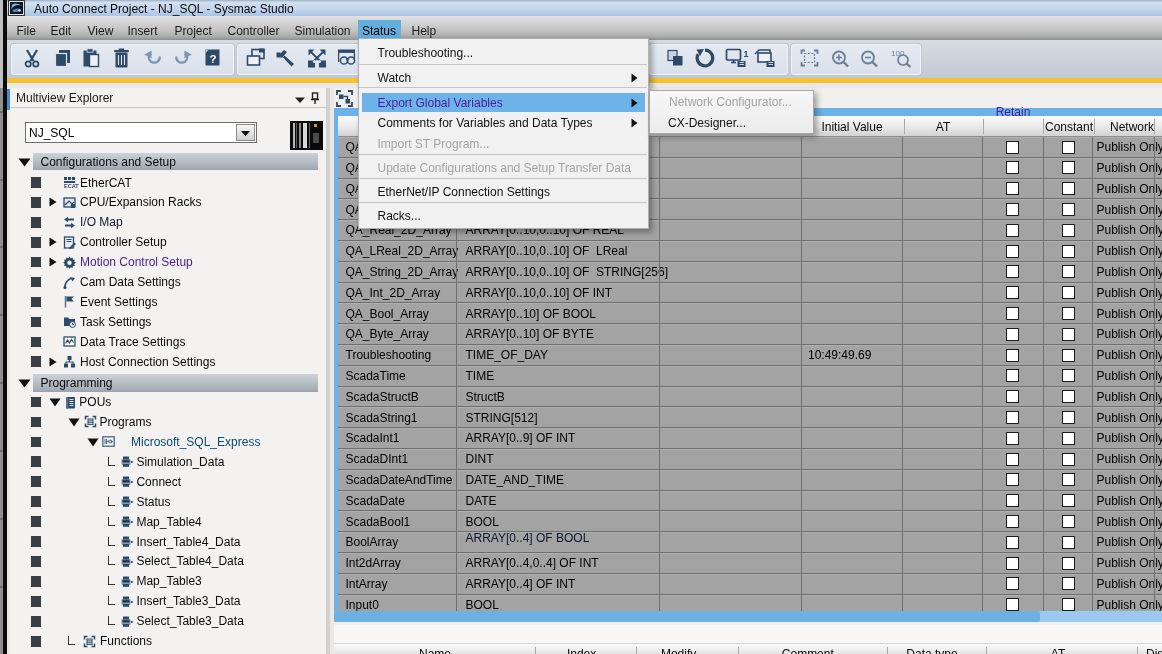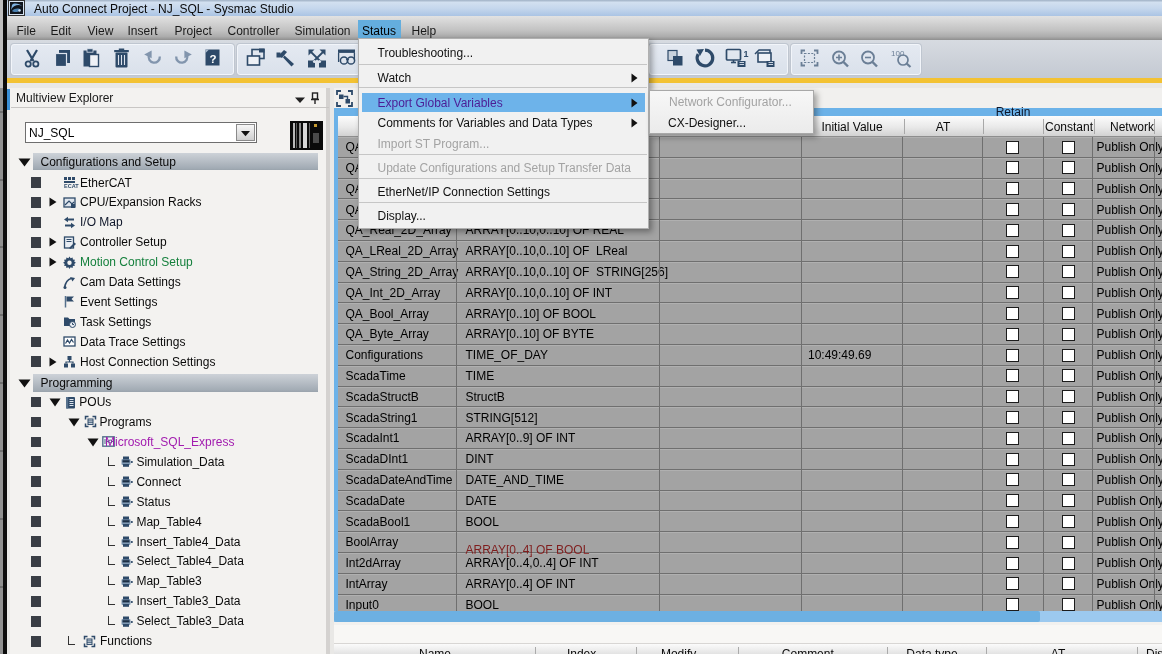--- a/index.html
+++ b/index.html
@@ -224,21 +224,21 @@
   </svg>
 <div class="tx" style="left:80px;top:235.20000000000002px;color:#0a0a0a">Controller Setup</div>
 <div class="a" style="left:30.5px;top:256.90000000000003px;width:10.5px;height:10.5px;background:#3a3e45"></div>
 <svg class="a" style="left:49px;top:257.1px" width="8" height="10" viewBox="0 0 8 10">
     <path d="M0.5 0.5 L7.5 5 L0.5 9.5 Z" fill="#111"></path>
   </svg>
 <svg class="a" style="left:62.5px;top:255.60000000000002px" width="13" height="13" viewBox="0 0 13 13">
     <path d="M6.5 0.5 L7.6 2.2 L9.6 1.4 L9.9 3.5 L12 3.7 L11.2 5.6 L12.9 6.8 L11.2 7.9 L12 9.8 L9.9 10 L9.6 12.1 L7.6 11.3 L6.5 13 L5.4 11.3 L3.4 12.1 L3.1 10 L1 9.8 L1.8 7.9 L0.1 6.8 L1.8 5.6 L1 3.7 L3.1 3.5 L3.4 1.4 L5.4 2.2 Z" fill="#2e4a69"></path>
     <circle cx="6.5" cy="6.75" r="2.2" fill="#f3f2f0"></circle>
   </svg>
-<div class="tx" style="left:80px;top:255.10000000000002px;color:#15803d">Motion Control Setup</div>
+<div class="tx" style="left:80px;top:255.10000000000002px;color:#4c1d95">Motion Control Setup</div>
 <div class="a" style="left:30.5px;top:276.8px;width:10.5px;height:10.5px;background:#3a3e45"></div>
 <svg class="a" style="left:62.5px;top:275.5px" width="13" height="13" viewBox="0 0 13 13">
     <path d="M1.5 11.5 Q3 4 8 2.5" stroke="#2e4a69" stroke-width="1.6" fill="none"></path>
     <path d="M7 1 L12 2 L9.5 5.5 Z" fill="#2e4a69"></path>
     <circle cx="2" cy="11.5" r="1.5" fill="#2e4a69"></circle>
   </svg>
 <div class="tx" style="left:80px;top:275.0px;color:#0a0a0a">Cam Data Settings</div>
 <div class="a" style="left:30.5px;top:296.7px;width:10.5px;height:10.5px;background:#3a3e45"></div>
 <svg class="a" style="left:62.5px;top:295.4px" width="13" height="13" viewBox="0 0 13 13">
     <path d="M2.5 1 V12.5" stroke="#55708c" stroke-width="1.5"></path>
@@ -293,21 +293,21 @@
 <svg class="a" style="left:87.1px;top:437.8px" width="12" height="9" viewBox="0 0 12 9">
     <path d="M0.5 0.5 H11.5 L6 8.5 Z" fill="#111"></path>
   </svg>
 <svg class="a" style="left:101.7px;top:435.3px" width="13" height="13" viewBox="0 0 13 13">
     <rect x="0.8" y="1.8" width="11.4" height="9.4" fill="#f6f7f9" stroke="#55708c" stroke-width="1.4"></rect>
     <path d="M3 4 V9 M4.6 4 V9" stroke="#55708c" stroke-width="1.1"></path>
     <path d="M4.6 6.5 H7" stroke="#55708c" stroke-width="1.1"></path>
     <circle cx="8.3" cy="6.5" r="1.5" fill="none" stroke="#55708c" stroke-width="1.1"></circle>
     <path d="M9.8 6.5 H11" stroke="#55708c" stroke-width="1.1"></path>
   </svg>
-<div class="tx" style="left:105px;top:434.8px;color:#a21caf">Microsoft_SQL_Express</div>
+<div class="tx" style="left:131px;top:434.8px;color:#0c4a6e">Microsoft_SQL_Express</div>
 <div class="a" style="left:30.5px;top:456.40000000000003px;width:10.5px;height:10.5px;background:#3a3e45"></div>
 <div class="a" style="left:108.0px;top:456.6px;width:7px;height:9px;border-left:1.6px solid #333;border-bottom:1.6px solid #333"></div>
 <svg class="a" style="left:119.6px;top:455.1px" width="13" height="13" viewBox="0 0 13 13">
     <rect x="1.5" y="4" width="9" height="6" rx="1" fill="#8099b3"></rect>
     <rect x="3" y="1.5" width="6" height="3" fill="#2e4a69"></rect>
     <rect x="2.5" y="5.2" width="7" height="2.2" fill="#1d3046"></rect>
     <rect x="3" y="9" width="6" height="2.8" fill="#2e4a69"></rect>
     <path d="M11.5 7 L13 7" stroke="#2e4a69" stroke-width="1.2"></path>
     <circle cx="11.6" cy="7" r="0.9" fill="#2e4a69"></circle>
   </svg>
@@ -415,21 +415,21 @@
     <rect x="9.5" y="9" width="4.5" height="4.5" fill="#2e4a69"></rect>
     <path d="M7.5 6.5 H11.5 V9" stroke="#2e4a69" stroke-width="1.4" fill="none"></path>
   </svg>
 <div class="a" style="left:334px;top:108px;width:828px;height:8px;background:#6cb2e8"></div>
 <div class="a" style="left:334px;top:108px;width:4px;height:514px;background:#6cb2e8"></div>
 <div class="a" style="left:338px;top:116px;width:824px;height:21px;background:linear-gradient(#fcfcfc,#e9e9e9 55%,#d2d2d2);border-bottom:1px solid #8e8e8e"></div>
 <div class="ctx" style="left:397px;top:119.5px;color:#0a0a0a">Name</div>
 <div class="ctx" style="left:557px;top:119.5px;color:#0a0a0a">Data Type</div>
 <div class="ctx" style="left:852px;top:119.5px;color:#0a0a0a">Initial Value</div>
 <div class="ctx" style="left:943px;top:119.5px;color:#0a0a0a">AT</div>
-<div class="ctx" style="left:1013px;top:105px;color:#0f172a">Retain</div>
+<div class="ctx" style="left:1013px;top:105px;color:#4c1d95">Retain</div>
 <div class="ctx" style="left:1069px;top:119.5px;color:#0a0a0a">Constant</div>
 <div class="ctx" style="left:1132px;top:119.5px;color:#0a0a0a">Network</div>
 <div class="a" style="left:456px;top:119px;width:1px;height:15px;background:#a8a8a8"></div>
 <div class="a" style="left:659px;top:119px;width:1px;height:15px;background:#a8a8a8"></div>
 <div class="a" style="left:801px;top:119px;width:1px;height:15px;background:#a8a8a8"></div>
 <div class="a" style="left:904px;top:119px;width:1px;height:15px;background:#a8a8a8"></div>
 <div class="a" style="left:983px;top:119px;width:1px;height:15px;background:#a8a8a8"></div>
 <div class="a" style="left:1043px;top:119px;width:1px;height:15px;background:#a8a8a8"></div>
 <div class="a" style="left:1094px;top:119px;width:1px;height:15px;background:#a8a8a8"></div>
 <div class="a" style="left:1154px;top:119px;width:1px;height:15px;background:#a8a8a8"></div>
@@ -488,21 +488,21 @@
     <div class="a" style="left:668px;top:170.0px;width:13px;height:13px;background:#fff;border:1.6px solid #1c1c1c"></div>
     <div class="a" style="left:723.5px;top:170.0px;width:13px;height:13px;background:#fff;border:1.6px solid #1c1c1c"></div>
     <div class="tx" style="left:758.5px;top:169.6px;color:#000">Publish Only</div>
     <div class="a" style="left:0;top:187.2px;width:824px;height:20.8px;border-bottom:1px solid #6f6f6f;box-shadow:inset 0 1px 0 rgba(255,255,255,0.14)"></div>
     <div class="tx" style="left:7.5px;top:190.4px;color:#000">QA_Byte_Array</div>
     <div class="tx" style="left:127.5px;top:190.4px;color:#000">ARRAY[0..10] OF BYTE</div>
     <div class="a" style="left:668px;top:190.8px;width:13px;height:13px;background:#fff;border:1.6px solid #1c1c1c"></div>
     <div class="a" style="left:723.5px;top:190.8px;width:13px;height:13px;background:#fff;border:1.6px solid #1c1c1c"></div>
     <div class="tx" style="left:758.5px;top:190.4px;color:#000">Publish Only</div>
     <div class="a" style="left:0;top:208.0px;width:824px;height:20.8px;border-bottom:1px solid #6f6f6f;box-shadow:inset 0 1px 0 rgba(255,255,255,0.14)"></div>
-    <div class="tx" style="left:7.5px;top:211.2px;color:#000">Configurations</div>
+    <div class="tx" style="left:7.5px;top:211.2px;color:#000">Troubleshooting</div>
     <div class="tx" style="left:127.5px;top:211.2px;color:#000">TIME_OF_DAY</div>
     <div class="tx" style="left:470px;top:211.2px;color:#000">10:49:49.69</div>
     <div class="a" style="left:668px;top:211.6px;width:13px;height:13px;background:#fff;border:1.6px solid #1c1c1c"></div>
     <div class="a" style="left:723.5px;top:211.6px;width:13px;height:13px;background:#fff;border:1.6px solid #1c1c1c"></div>
     <div class="tx" style="left:758.5px;top:211.2px;color:#000">Publish Only</div>
     <div class="a" style="left:0;top:228.8px;width:824px;height:20.8px;border-bottom:1px solid #6f6f6f;box-shadow:inset 0 1px 0 rgba(255,255,255,0.14)"></div>
     <div class="tx" style="left:7.5px;top:232.0px;color:#000">ScadaTime</div>
     <div class="tx" style="left:127.5px;top:232.0px;color:#000">TIME</div>
     <div class="a" style="left:668px;top:232.4px;width:13px;height:13px;background:#fff;border:1.6px solid #1c1c1c"></div>
     <div class="a" style="left:723.5px;top:232.4px;width:13px;height:13px;background:#fff;border:1.6px solid #1c1c1c"></div>
@@ -544,21 +544,21 @@
     <div class="a" style="left:723.5px;top:357.2px;width:13px;height:13px;background:#fff;border:1.6px solid #1c1c1c"></div>
     <div class="tx" style="left:758.5px;top:356.8px;color:#000">Publish Only</div>
     <div class="a" style="left:0;top:374.4px;width:824px;height:20.8px;border-bottom:1px solid #6f6f6f;box-shadow:inset 0 1px 0 rgba(255,255,255,0.14)"></div>
     <div class="tx" style="left:7.5px;top:377.6px;color:#000">ScadaBool1</div>
     <div class="tx" style="left:127.5px;top:377.6px;color:#000">BOOL</div>
     <div class="a" style="left:668px;top:378.0px;width:13px;height:13px;background:#fff;border:1.6px solid #1c1c1c"></div>
     <div class="a" style="left:723.5px;top:378.0px;width:13px;height:13px;background:#fff;border:1.6px solid #1c1c1c"></div>
     <div class="tx" style="left:758.5px;top:377.6px;color:#000">Publish Only</div>
     <div class="a" style="left:0;top:395.2px;width:824px;height:20.8px;border-bottom:1px solid #6f6f6f;box-shadow:inset 0 1px 0 rgba(255,255,255,0.14)"></div>
     <div class="tx" style="left:7.5px;top:398.4px;color:#000">BoolArray</div>
-    <div class="tx" style="left:127.5px;top:406px;color:#7f1d1d">ARRAY[0..4] OF BOOL</div>
+    <div class="tx" style="left:127.5px;top:394px;color:#0f172a">ARRAY[0..4] OF BOOL</div>
     <div class="a" style="left:668px;top:398.8px;width:13px;height:13px;background:#fff;border:1.6px solid #1c1c1c"></div>
     <div class="a" style="left:723.5px;top:398.8px;width:13px;height:13px;background:#fff;border:1.6px solid #1c1c1c"></div>
     <div class="tx" style="left:758.5px;top:398.4px;color:#000">Publish Only</div>
     <div class="a" style="left:0;top:416.0px;width:824px;height:20.8px;border-bottom:1px solid #6f6f6f;box-shadow:inset 0 1px 0 rgba(255,255,255,0.14)"></div>
     <div class="tx" style="left:7.5px;top:419.2px;color:#000">Int2dArray</div>
     <div class="tx" style="left:127.5px;top:419.2px;color:#000">ARRAY[0..4,0..4] OF INT</div>
     <div class="a" style="left:668px;top:419.6px;width:13px;height:13px;background:#fff;border:1.6px solid #1c1c1c"></div>
     <div class="a" style="left:723.5px;top:419.6px;width:13px;height:13px;background:#fff;border:1.6px solid #1c1c1c"></div>
     <div class="tx" style="left:758.5px;top:419.2px;color:#000">Publish Only</div>
     <div class="a" style="left:0;top:436.8px;width:824px;height:20.8px;border-bottom:1px solid #6f6f6f;box-shadow:inset 0 1px 0 rgba(255,255,255,0.14)"></div>
@@ -617,15 +617,15 @@
 <div class="tx" style="left:377.5px;top:116.3px;color:#111">Comments for Variables and Data Types</div>
 <svg class="a" style="left:631px;top:118.3px" width="7" height="10" viewBox="0 0 7 10">
     <path d="M0.5 0.5 L6.5 5 L0.5 9.5 Z" fill="#111"></path>
   </svg>
 <div class="tx" style="left:377.5px;top:136.7px;color:#a3a3a3">Import ST Program...</div>
 <div class="a" style="left:359px;top:153.8px;width:288px;height:1px;background:#c6c6c6"></div>
 <div class="tx" style="left:377.5px;top:160.7px;color:#a3a3a3">Update Configurations and Setup Transfer Data</div>
 <div class="a" style="left:359px;top:178px;width:288px;height:1px;background:#c6c6c6"></div>
 <div class="tx" style="left:377.5px;top:185px;color:#111">EtherNet/IP Connection Settings</div>
 <div class="a" style="left:359px;top:202.3px;width:288px;height:1px;background:#c6c6c6"></div>
-<div class="tx" style="left:377.5px;top:209px;color:#111">Display...</div>
+<div class="tx" style="left:377.5px;top:209px;color:#111">Racks...</div>
 <div class="a" style="left:648.5px;top:90px;width:165px;height:44px;background:linear-gradient(#f7f7f7,#ebebeb);border:1px solid #a8a8a8;box-shadow:3px 3px 6px rgba(0,0,0,0.35)"></div>
 <div class="tx" style="left:669px;top:95px;color:#a3a3a3">Network Configurator...</div>
 <div class="tx" style="left:668px;top:116px;color:#111">CX-Designer...</div>
 </body></html>

